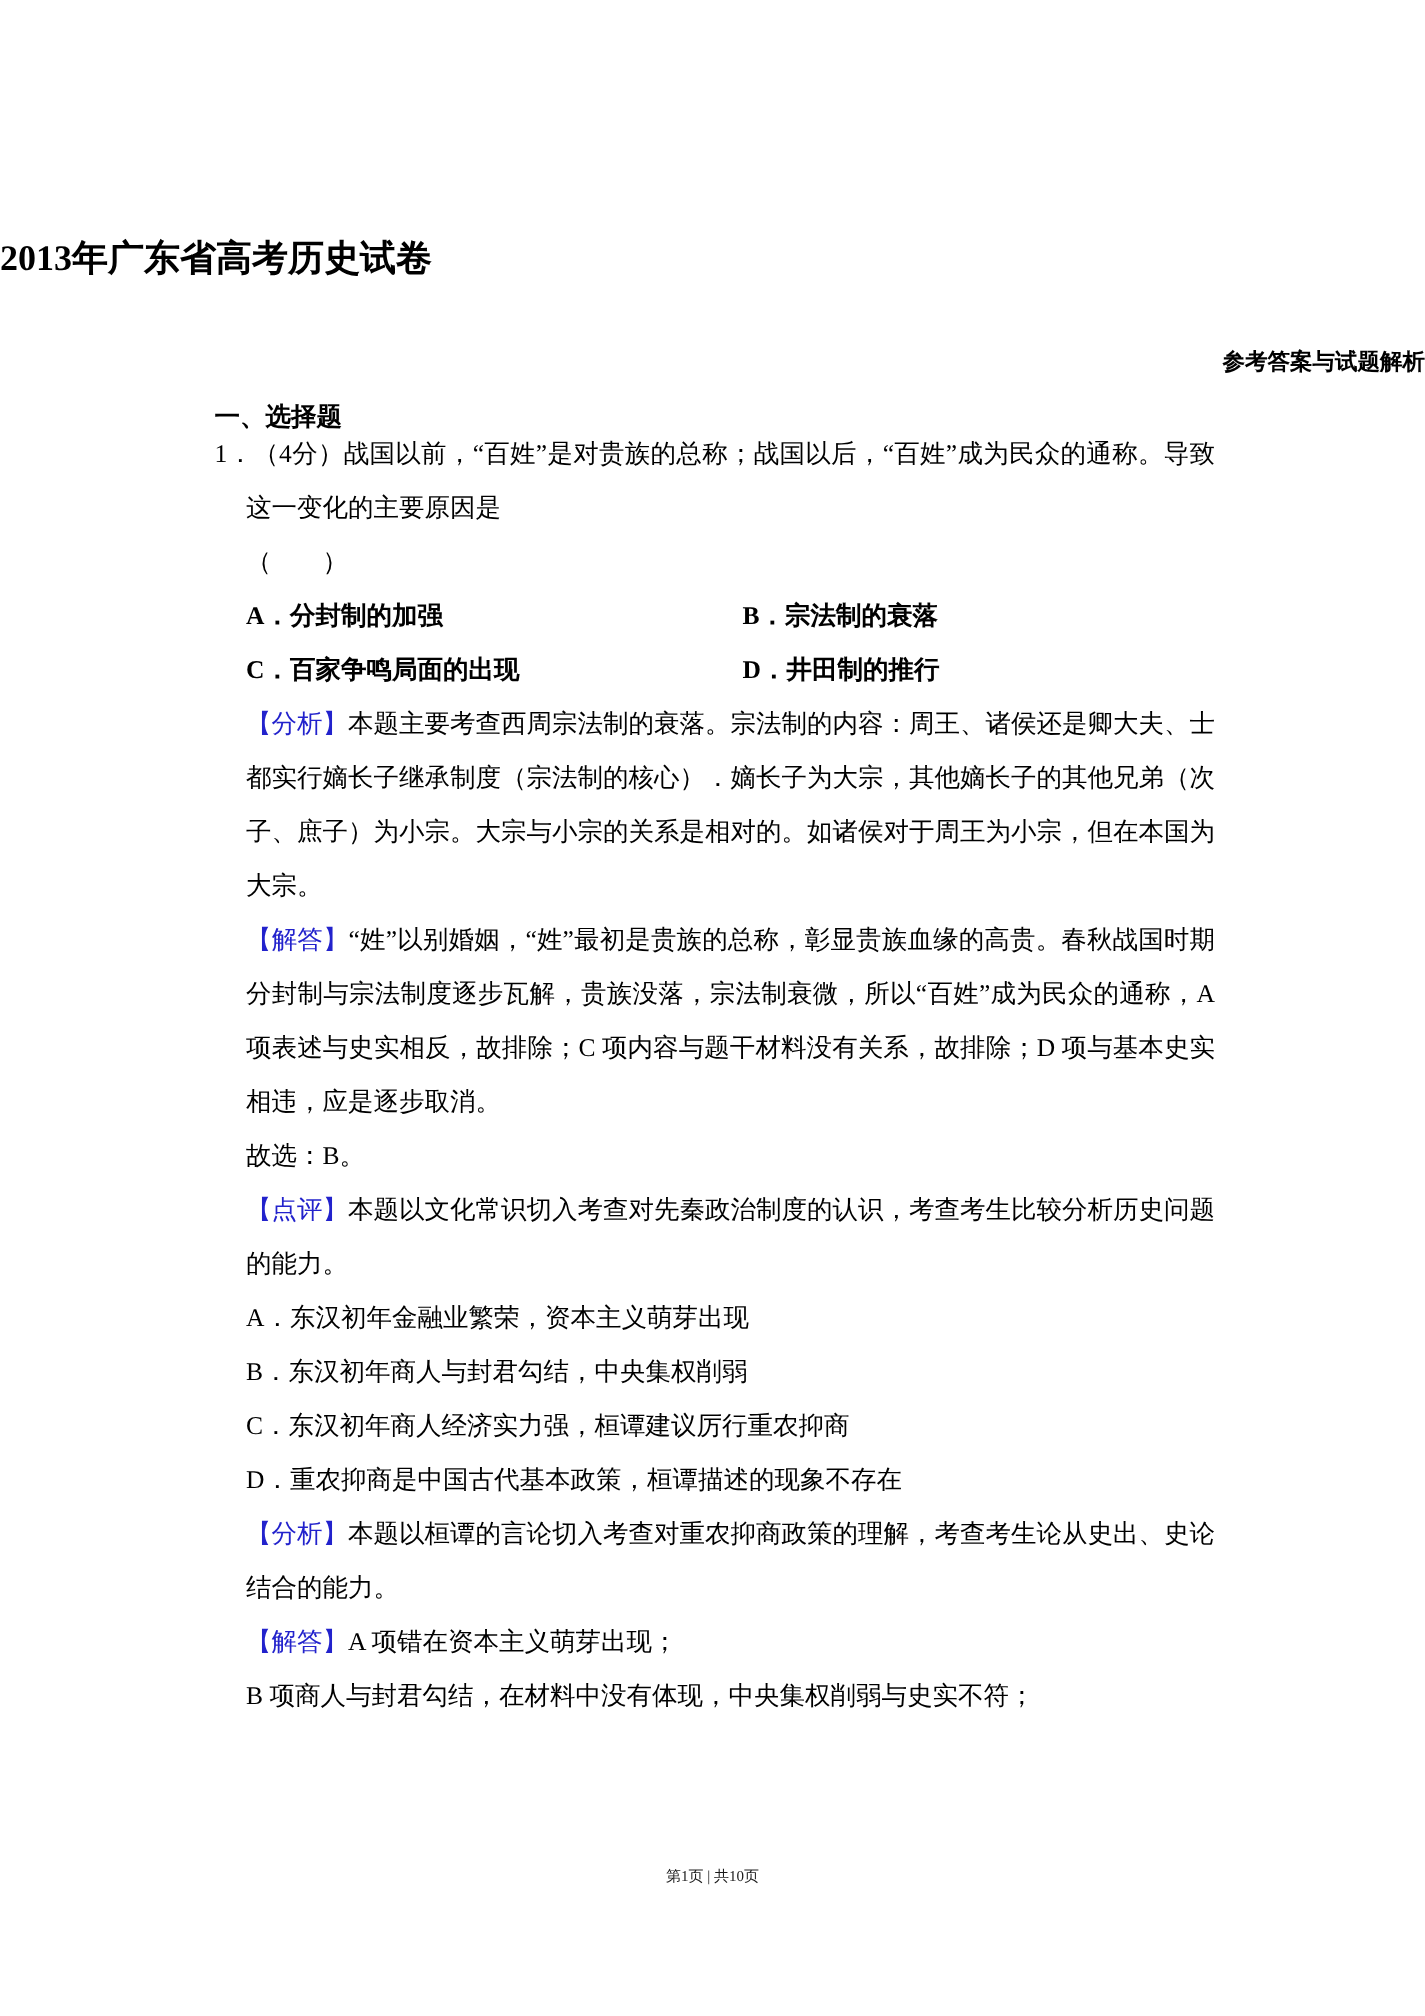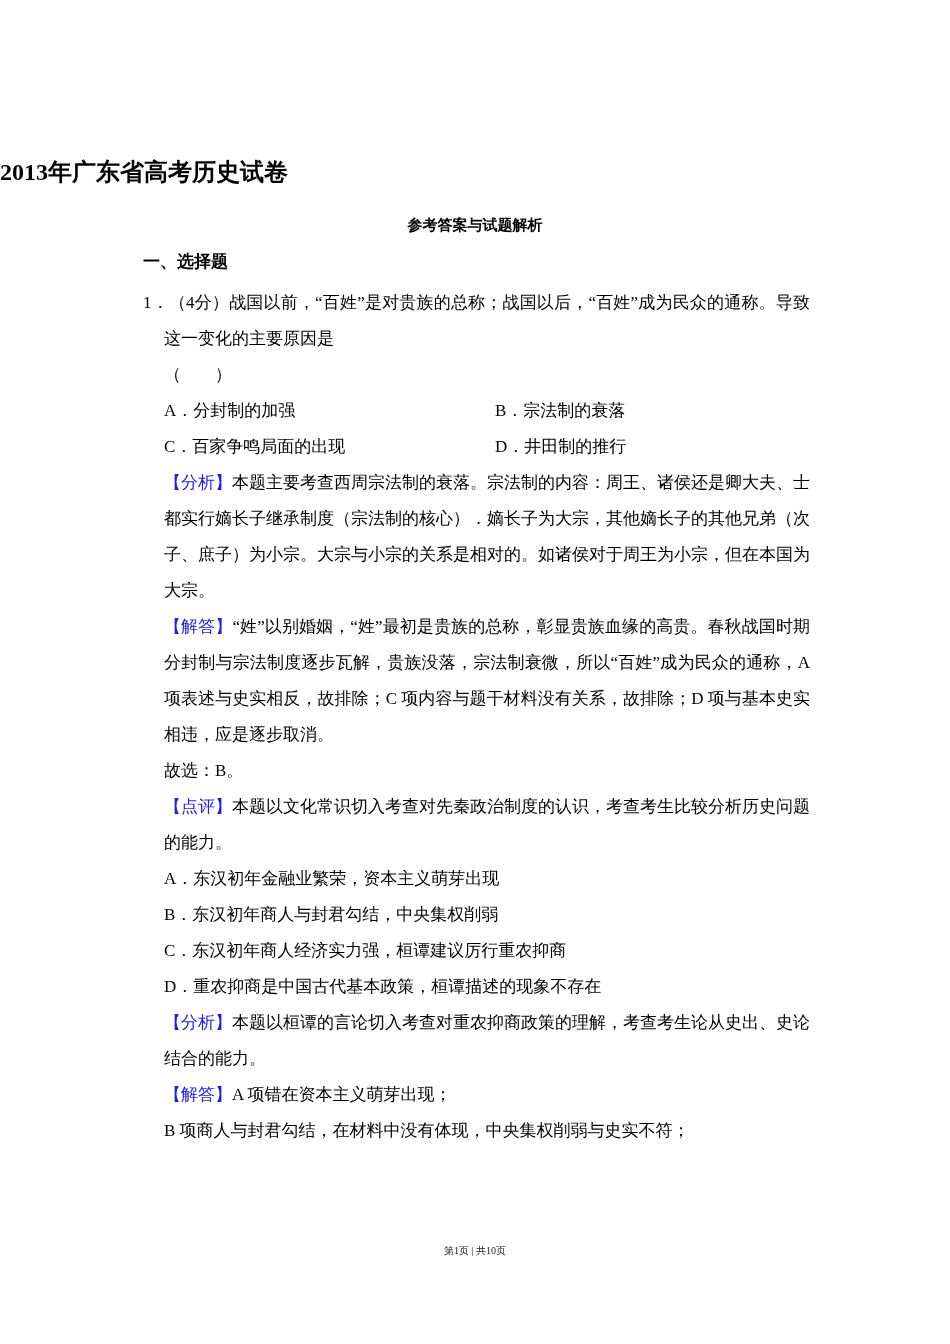--- a/index.html
+++ b/index.html
@@ -22,32 +22,32 @@
     left: 0;
     width: 950px;
     text-align: left;
     font-size: 24px;
     font-weight: bold;
     font-family: "Liberation Serif", "DejaVu Serif", serif;
     margin: 0;
   }
   .doc-subtitle {
     position: absolute;
-    top: 216px;
+    top: 232px;
     left: 0;
     width: 950px;
-    text-align: center;
+    text-align: right;
     font-size: 15px;
     font-weight: bold;
     font-family: "Liberation Sans", "DejaVu Sans", sans-serif;
     margin: 0;
   }
   .section-heading {
     position: absolute;
-    top: 250px;
+    top: 266px;
     left: 143px;
     font-size: 17px;
     font-weight: bold;
     font-family: Liberation Sans, sans-serif;
     margin: 0;
   }
   .content {
     position: absolute;
     top: 285px;
     left: 143px;
@@ -66,20 +66,21 @@
   .q-num {
     display: inline;
   }
   .plain-line {
     margin: 0;
   }
   .options-grid {
     display: grid;
     grid-template-columns: 331px auto;
     margin: 0;
+    font-weight: bold;
   }
   .options-list .option {
     display: block;
   }
   .exp-para {
     margin: 0;
   }
   .tag {
     color: #2222CC;
   }

